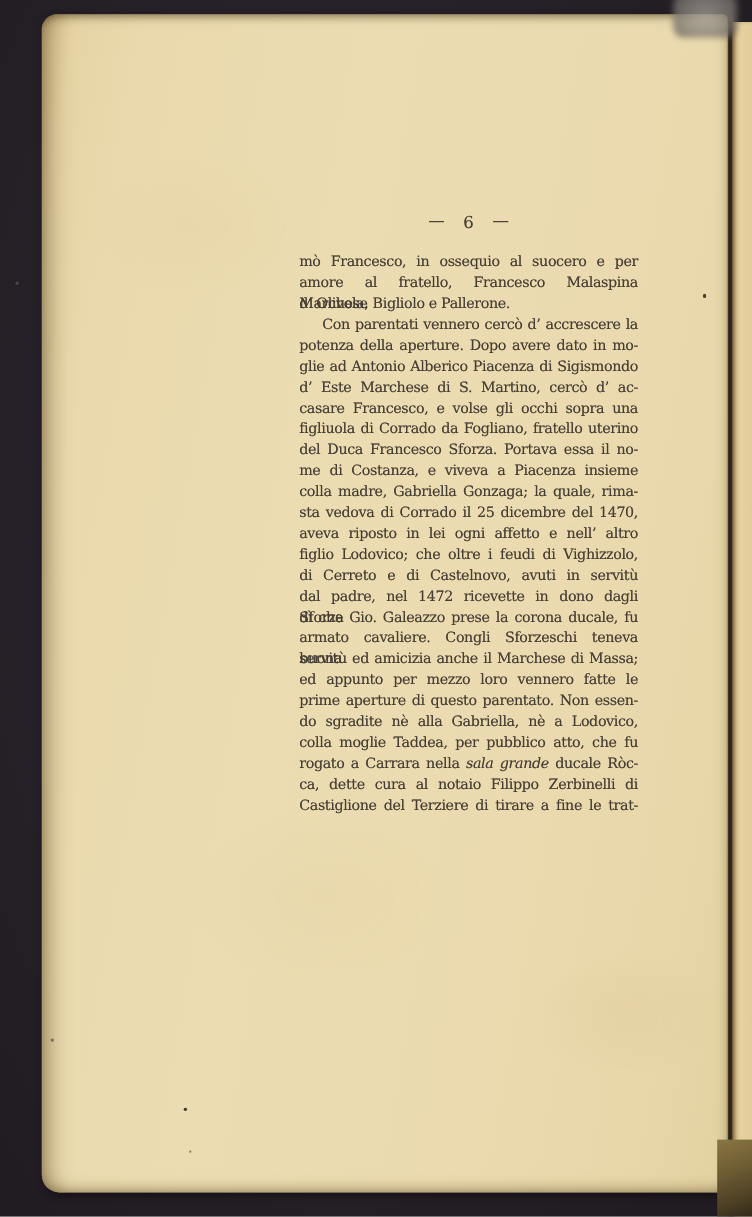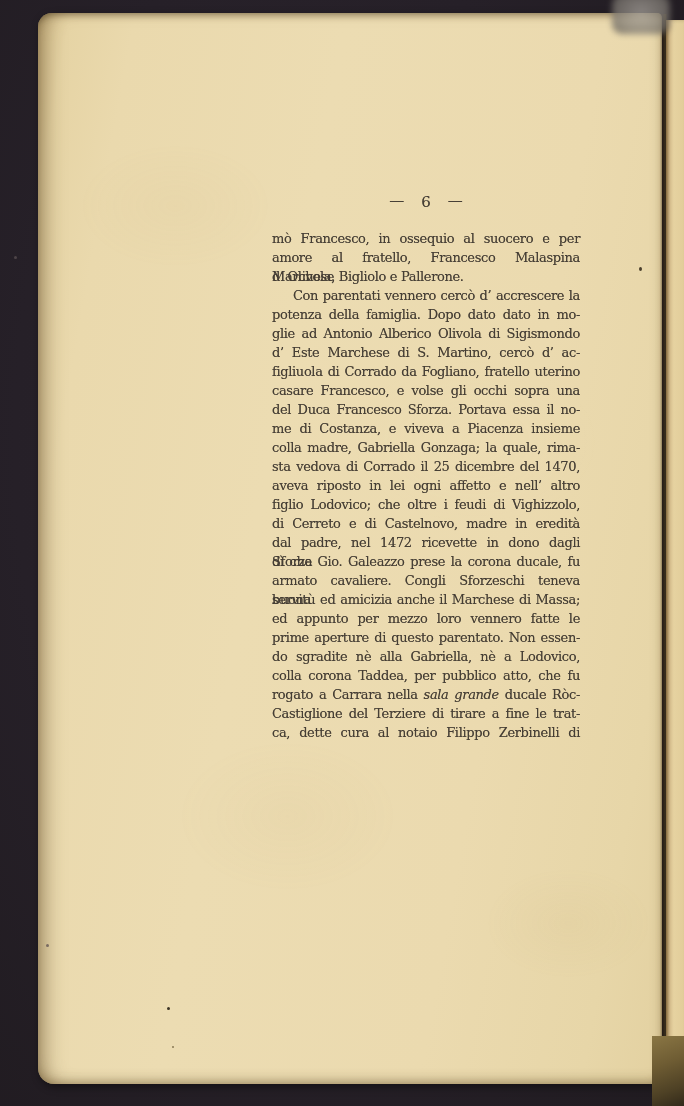--- a/index.html
+++ b/index.html
@@ -106,43 +106,43 @@
         <span class="dash">—</span>
       </div>
       <div>
           <div class="paragraph">
             <div class="line"><span>mò Francesco, in ossequio al suocero e per</span></div>
             <div class="line"><span>amore al fratello, Francesco Malaspina Marchese</span></div>
             <div class="line no-justify"><span>d’ Olivola, Bigliolo e Pallerone.</span></div>
           </div>
           <div class="paragraph">
             <div class="line indent"><span>Con parentati vennero cercò d’ accrescere la</span></div>
-            <div class="line"><span>potenza della famiglia. Dopo dato dato in mo-</span></div>
-            <div class="line"><span>glie ad Antonio Alberico Olivola di Sigismondo</span></div>
+            <div class="line"><span>potenza della aperture. Dopo avere dato in mo-</span></div>
+            <div class="line"><span>glie ad Antonio Alberico Piacenza di Sigismondo</span></div>
             <div class="line"><span>d’ Este Marchese di S. Martino, cercò d’ ac-</span></div>
+            <div class="line"><span>casare Francesco, e volse gli occhi sopra una</span></div>
             <div class="line"><span>figliuola di Corrado da Fogliano, fratello uterino</span></div>
-            <div class="line"><span>casare Francesco, e volse gli occhi sopra una</span></div>
             <div class="line"><span>del Duca Francesco Sforza. Portava essa il no-</span></div>
             <div class="line"><span>me di Costanza, e viveva a Piacenza insieme</span></div>
             <div class="line"><span>colla madre, Gabriella Gonzaga; la quale, rima-</span></div>
             <div class="line"><span>sta vedova di Corrado il 25 dicembre del 1470,</span></div>
             <div class="line"><span>aveva riposto in lei ogni affetto e nell’ altro</span></div>
             <div class="line"><span>figlio Lodovico; che oltre i feudi di Vighizzolo,</span></div>
-            <div class="line"><span>di Cerreto e di Castelnovo, madre in eredità</span></div>
+            <div class="line"><span>di Cerreto e di Castelnovo, avuti in servitù</span></div>
             <div class="line"><span>dal padre, nel 1472 ricevette in dono dagli Sforza</span></div>
             <div class="line"><span>dì che Gio. Galeazzo prese la corona ducale, fu</span></div>
             <div class="line"><span>armato cavaliere. Congli Sforzeschi teneva buona</span></div>
             <div class="line"><span>servitù ed amicizia anche il Marchese di Massa;</span></div>
             <div class="line"><span>ed appunto per mezzo loro vennero fatte le</span></div>
             <div class="line"><span>prime aperture di questo parentato. Non essen-</span></div>
             <div class="line"><span>do sgradite nè alla Gabriella, nè a Lodovico,</span></div>
-            <div class="line"><span>colla corona Taddea, per pubblico atto, che fu</span></div>
+            <div class="line"><span>colla moglie Taddea, per pubblico atto, che fu</span></div>
             <div class="line"><span>rogato a Carrara nella </span><i>sala grande</i><span> ducale Ròc-</span></div>
+            <div class="line"><span>ca, dette cura al notaio Filippo Zerbinelli di</span></div>
             <div class="line"><span>Castiglione del Terziere di tirare a fine le trat-</span></div>
-            <div class="line"><span>ca, dette cura al notaio Filippo Zerbinelli di</span></div>
           </div>
         </div>
     </div>
   </div>
 
   <div class="page-gap"></div>
   <div class="page-sliver"></div>
   <div class="clamp"></div>
   <div class="binding-patch"></div>
 

